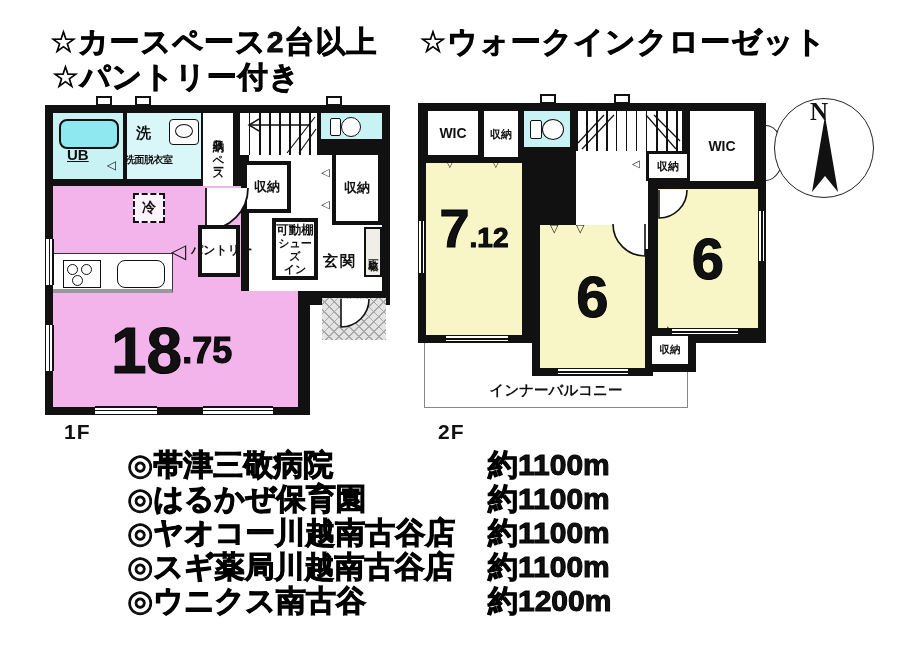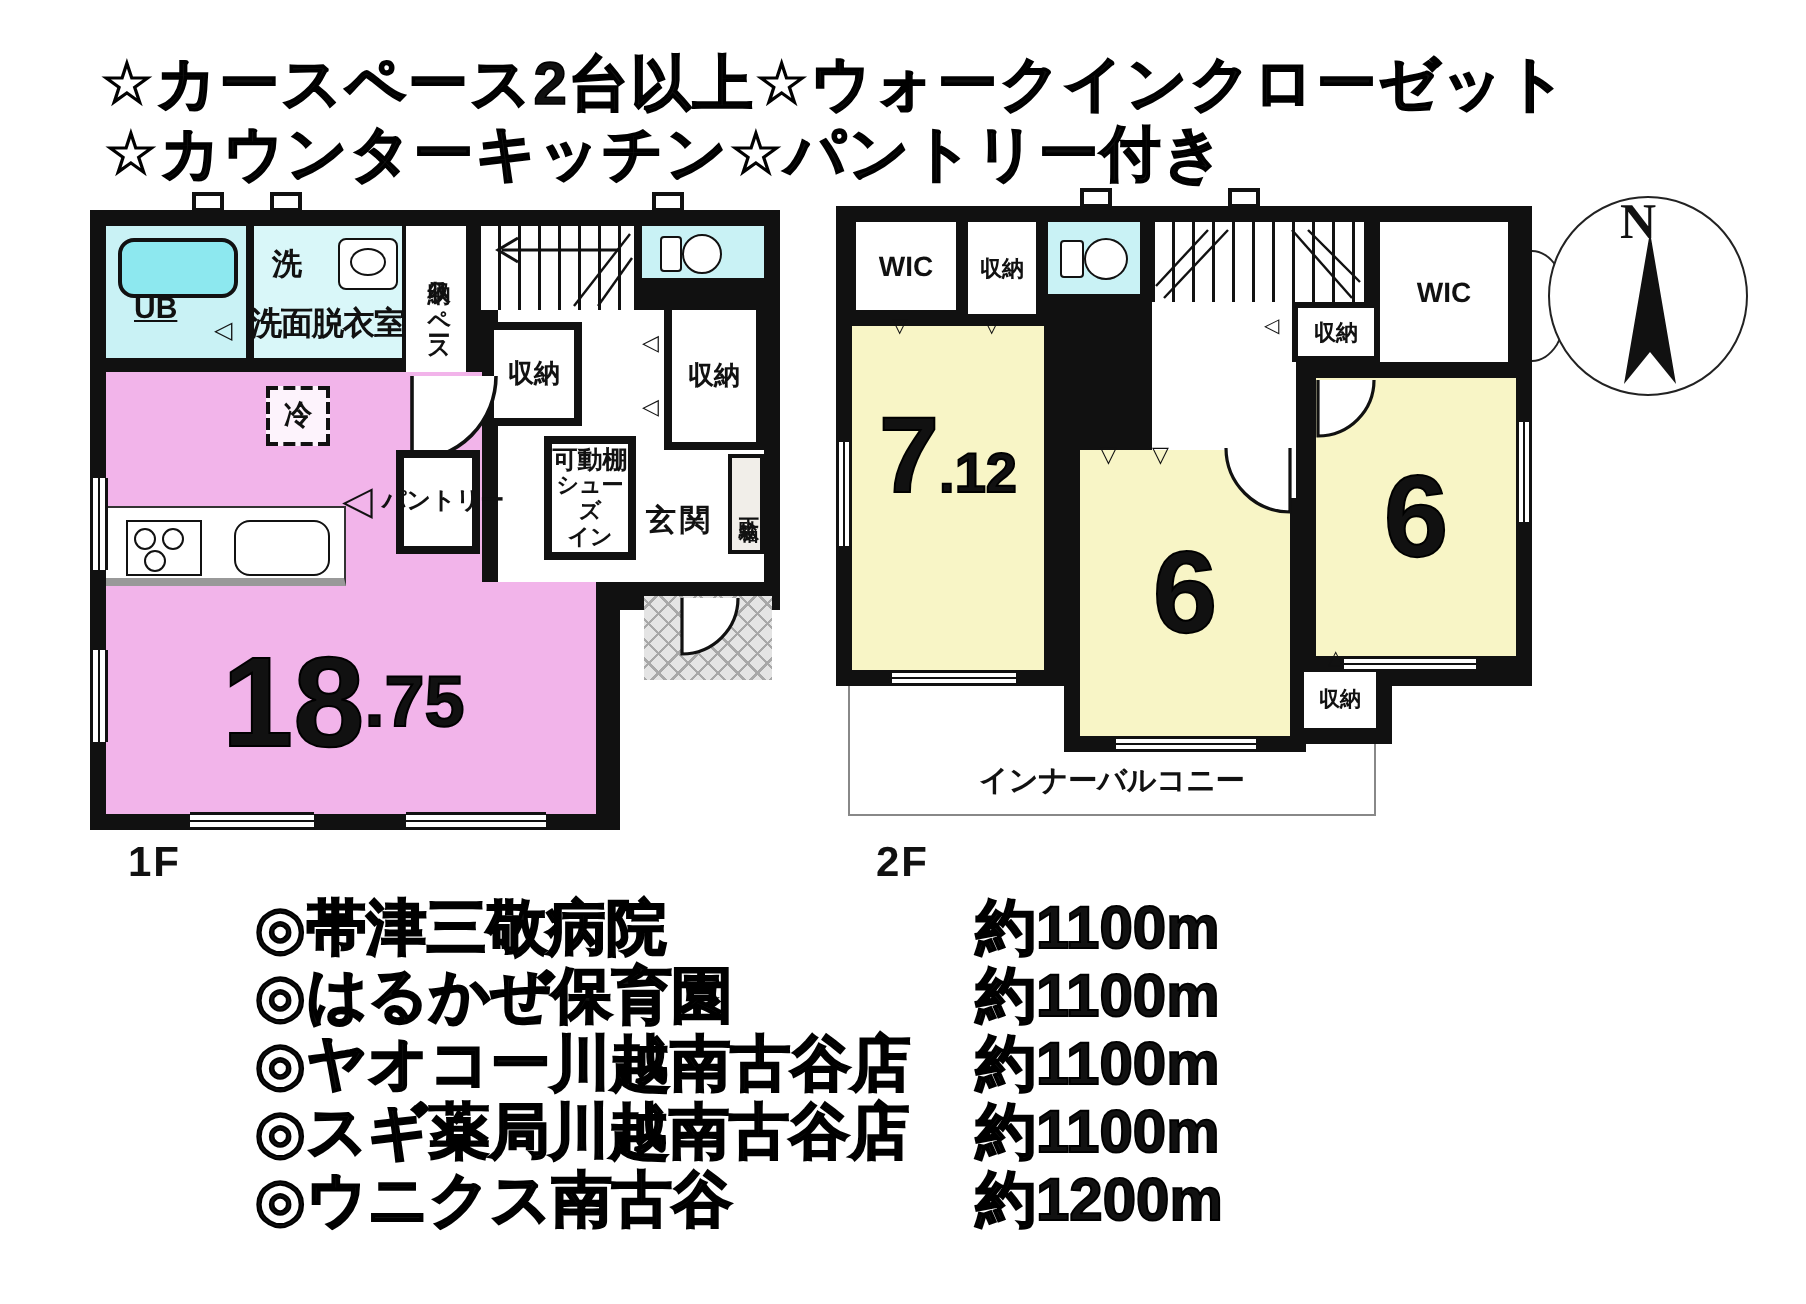--- a/index.html
+++ b/index.html
@@ -1,21 +1,21 @@
 <!DOCTYPE html>
 <html><head>
 <meta charset="utf-8">
 <style>
   html,body{margin:0;padding:0;background:#fff;}
   .page{position:relative;width:903px;height:652px;background:#fff;overflow:hidden;
         font-family:"Liberation Sans","DejaVu Sans",sans-serif;color:#111;}
   .a{position:absolute;box-sizing:border-box;}
   .blk{position:absolute;background:#111;box-sizing:border-box;}
   .cc{display:flex;align-items:center;justify-content:center;text-align:center;}
-  .hdr{position:absolute;display:flex;font-size:30px;font-weight:900;white-space:nowrap;
+  .hdr{position:absolute;display:flex;gap:42px;font-size:30px;font-weight:900;white-space:nowrap;
        letter-spacing:1px;-webkit-text-stroke:0.8px #000;}
   .lbl{position:absolute;font-weight:bold;white-space:nowrap;line-height:1.05;color:#111;}
   .vtx{writing-mode:vertical-rl;text-orientation:upright;letter-spacing:1px;}
   .closet{position:absolute;background:#fff;border:4px solid #111;box-sizing:border-box;
           display:flex;flex-direction:column;align-items:center;justify-content:center;
           font-weight:bold;text-align:center;}
   .stairs{position:absolute;background-color:#fff;
           background-image:repeating-linear-gradient(90deg,#111 0 1.5px,transparent 1.5px 10px);}
   .hatch{position:absolute;background-color:#e4e4e4;
          background-image:repeating-linear-gradient(45deg,#a8a8a8 0 1.2px,transparent 1.2px 7px),
@@ -36,40 +36,39 @@
 </head>
 <body>
 
 <div class="page">
 
   <div class="hdr" style="left:50px;top:22px;">
     <span>☆カースペース2台以上</span>
     <span>☆ウォークインクローゼット</span>
   </div>
   <div class="hdr" style="left:52px;top:57px;">
-    <span>☆カウンターキッチン</span>
     <span>☆パントリー付き</span>
   </div>
 
   <div class="a" style="left:45px;top:105px;width:345px;height:310px;">
     <div class="blk" style="left:0;top:0;width:345px;height:200px;"></div>
     <div class="blk" style="left:0;top:0;width:265px;height:310px;"></div>
     <div class="tab" style="left:51px;top:-9px;"></div>
     <div class="tab" style="left:90px;top:-9px;"></div>
     <div class="tab" style="left:281px;top:-9px;"></div>
 
     <div class="a" style="left:8px;top:8px;width:70px;height:66px;background:#c9f2f5;z-index:2;">
       <div class="tub" style="left:6px;top:6px;width:56px;height:26px;"></div>
       <div class="lbl" style="left:14px;top:34px;font-size:15px;text-decoration:underline;">UB</div>
       <span class="tri" style="left:54px;top:46px;font-size:12px;">◁</span>
     </div>
 
     <div class="a" style="left:82px;top:8px;width:74px;height:66px;background:#d9f7f9;z-index:2;">
       <div class="lbl" style="left:9px;top:12px;font-size:15px;">洗</div>
-      <div class="lbl" style="left:-2px;top:42px;font-size:16px;letter-spacing:-0.5px;">洗面脱衣室</div>
+      <div class="lbl" style="left:-2px;top:42px;font-size:10px;letter-spacing:-0.5px;">洗面脱衣室</div>
       <div class="box" style="left:42px;top:6px;width:28px;height:24px;border-radius:4px;">
         <div class="oval" style="left:5px;top:4px;width:16px;height:12px;"></div>
       </div>
     </div>
 
     <div class="a cc" style="left:158px;top:8px;width:30px;height:82px;background:#fff;z-index:2;">
       <div class="vtx" style="font-size:11.5px;font-weight:bold;">収納スペース</div>
     </div>
 
     <div class="stairs" style="left:194px;top:8px;width:78px;height:42px;z-index:2;">

